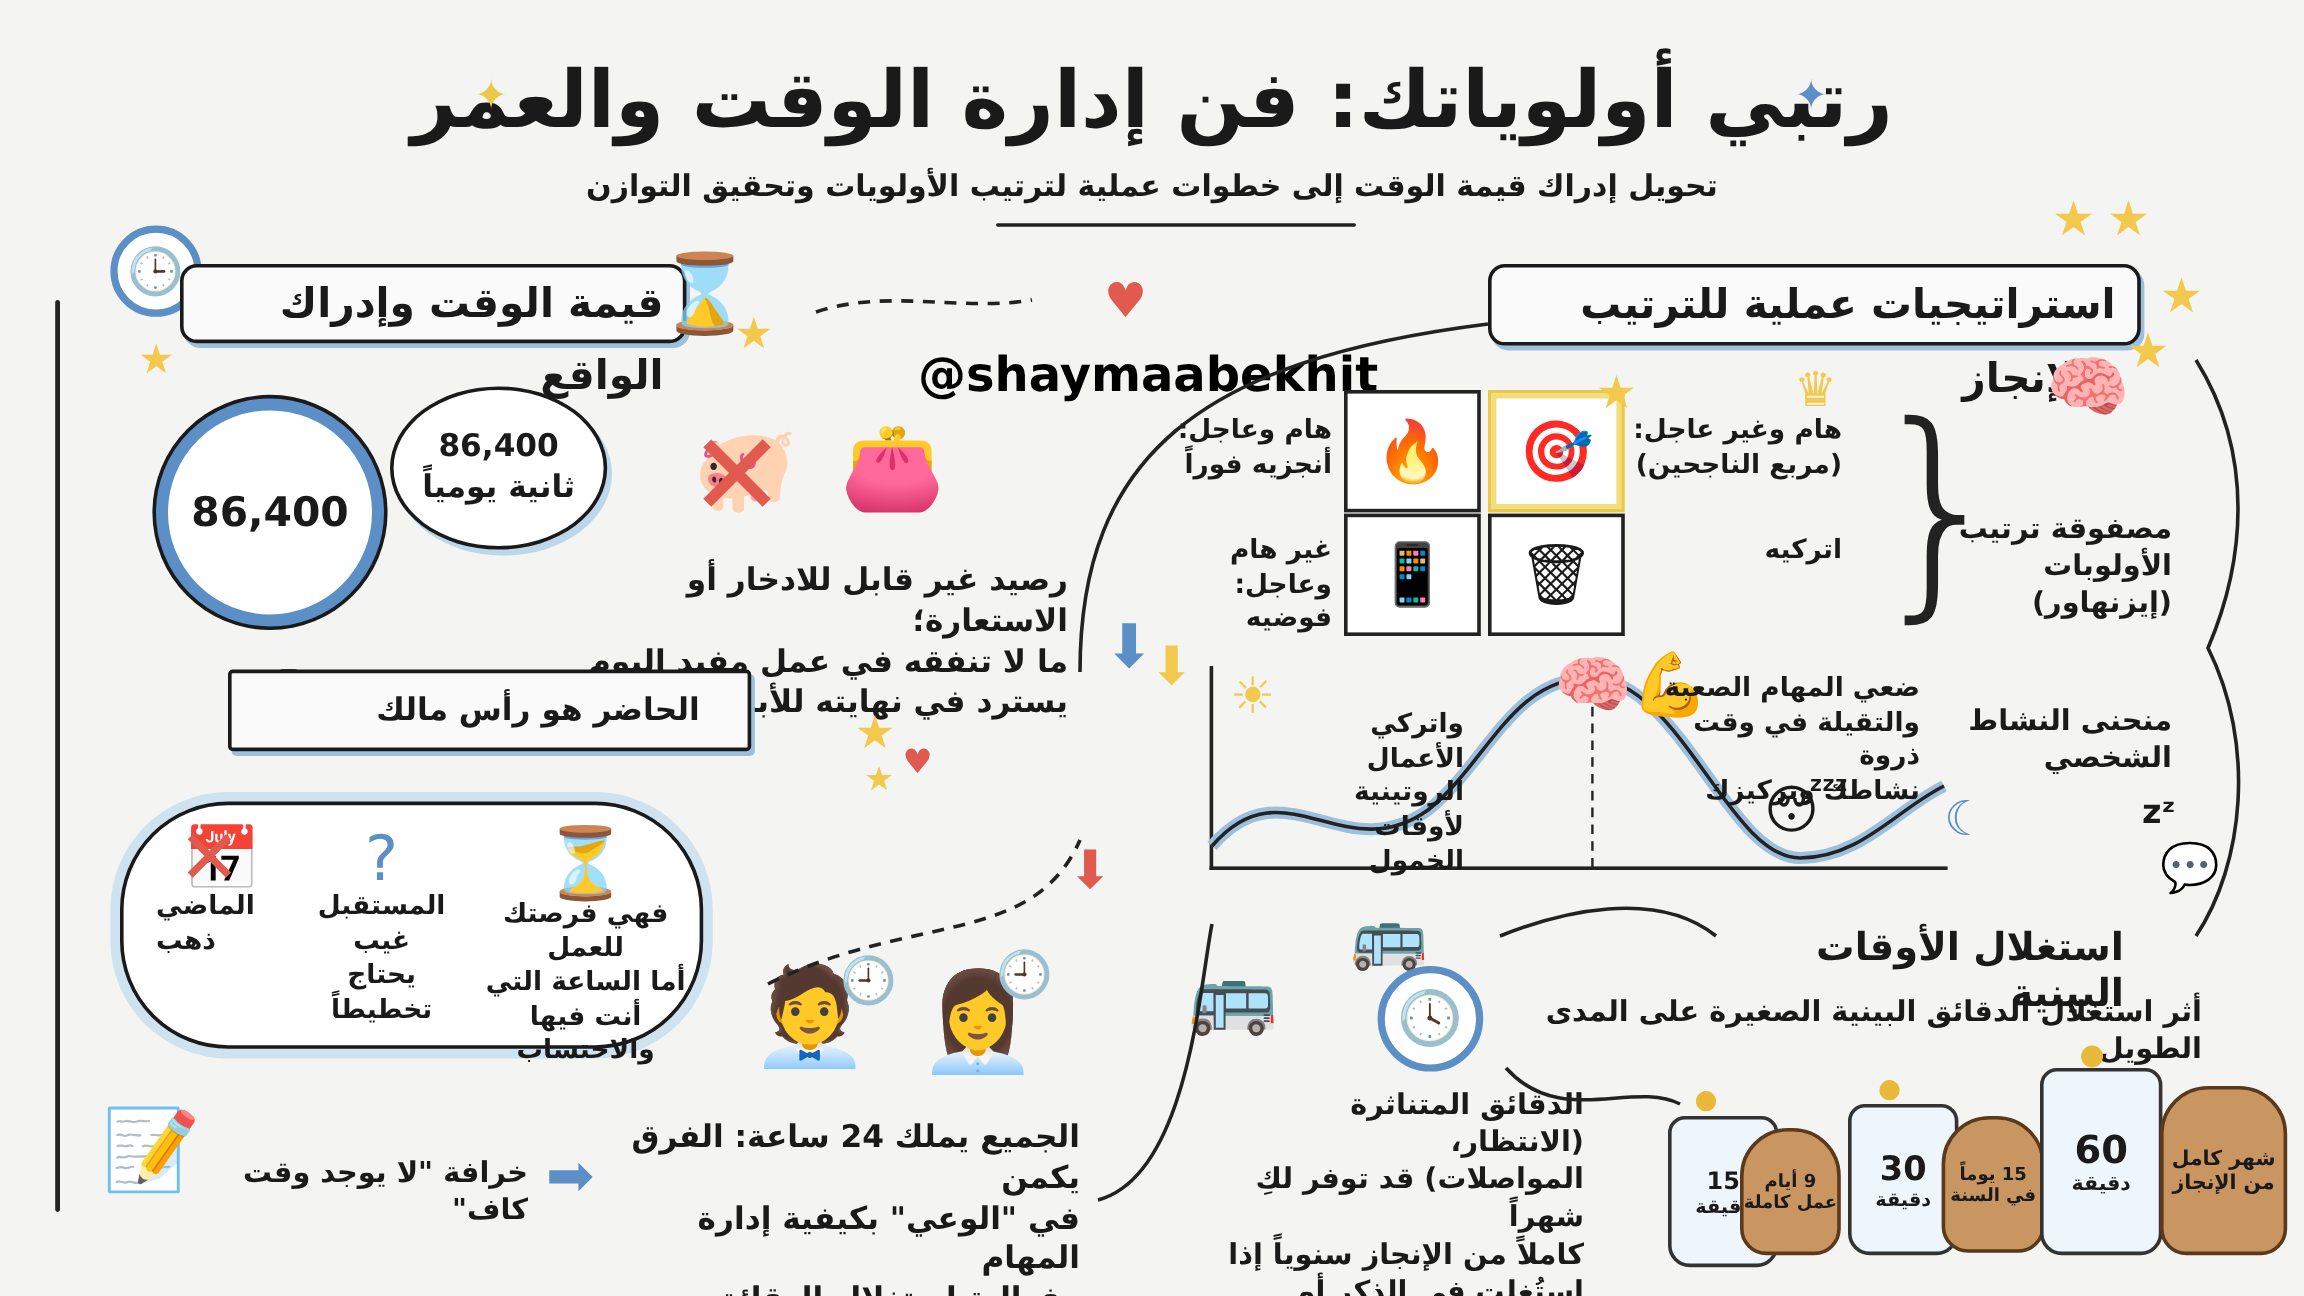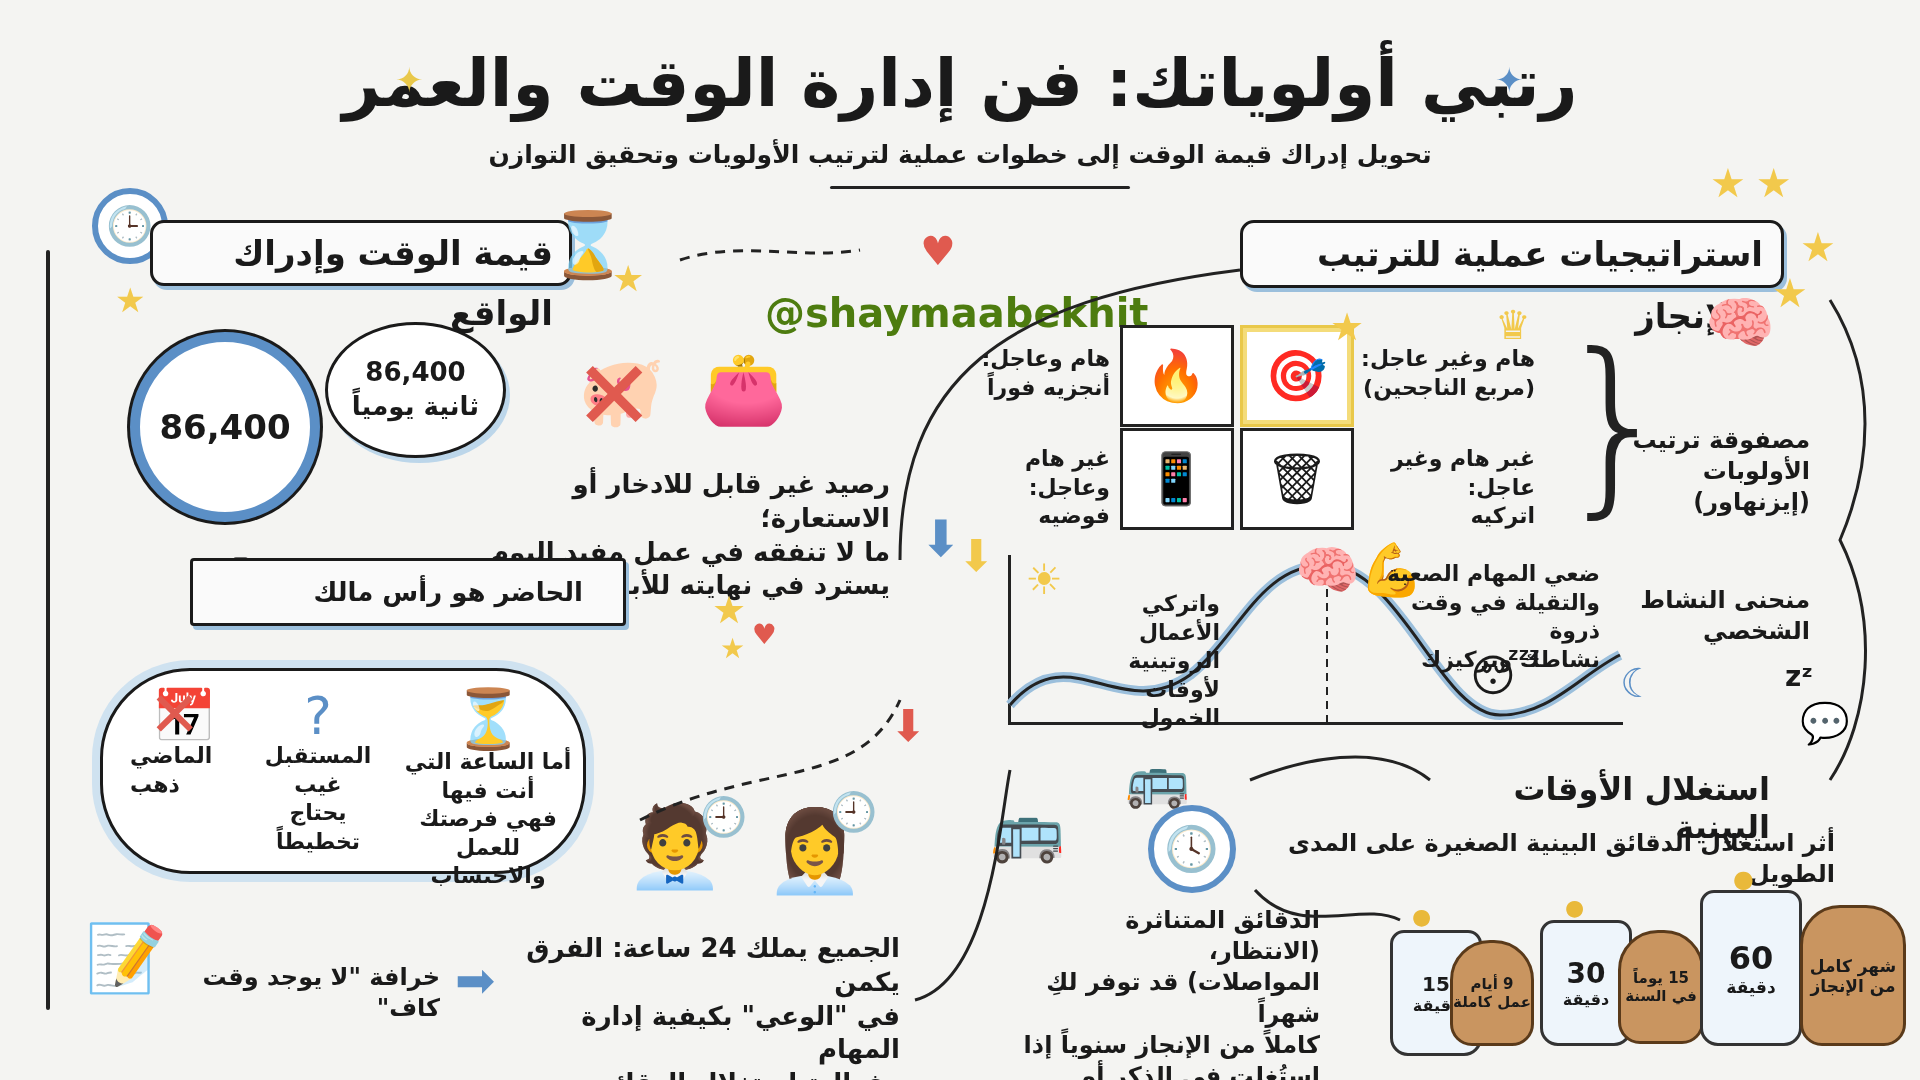--- a/index.html
+++ b/index.html
@@ -28,21 +28,21 @@
 </style>
 </head>
 <body>
 
 <div class="abs title">رتبي أولوياتك: فن إدارة الوقت والعمر</div>
 <div class="abs" style="left:395px;top:60px;font-size:34px;color:#e9c84a;">✦</div>
 <div class="abs" style="left:1495px;top:60px;font-size:34px;color:#5b8fc6;">✦</div>
 <div class="abs subtitle">تحويل إدراك قيمة الوقت إلى خطوات عملية لترتيب الأولويات وتحقيق التوازن</div>
 <div class="abs" style="left:830px;top:186px;width:300px;height:3px;background:#222;border-radius:2px;"></div>
 
-<div class="abs bold" style="left:765px;top:290px;font-size:40px;color:#4d7c0f;">@shaymaabekhit</div>
+<div class="abs bold" style="left:765px;top:290px;font-size:40px;color:#000000;">@shaymaabekhit</div>
 
 <div class="abs" style="left:46px;top:250px;width:4px;height:760px;background:#222;border-radius:2px;"></div>
 
 <div class="abs" style="left:92px;top:188px;width:64px;height:64px;border-radius:50%;border:6px solid #5b8fc6;background:#fff;font-size:38px;text-align:center;line-height:64px;">🕒</div>
 <div class="abs banner rtl" style="left:150px;top:220px;width:400px;height:60px;font-size:34px;line-height:60px;padding-right:16px;">
   <span>قيمة الوقت وإدراك الواقع</span>
 </div>
 <div class="abs" style="left:548px;top:208px;font-size:64px;">⌛</div>
 <div class="abs" style="left:612px;top:258px;font-size:36px;color:#f2c94c;">★</div>
 <div class="abs" style="left:115px;top:280px;font-size:34px;color:#f2c94c;">★</div>
@@ -68,22 +68,22 @@
 
 <div class="abs" style="left:205px;top:552px;font-size:56px;">🧰</div>
 <div class="abs banner rtl" style="left:190px;top:558px;width:390px;height:62px;font-size:26px;line-height:62px;padding-right:40px;border-radius:4px;">
   <span>الحاضر هو رأس مالك</span>
 </div>
 
 <div class="abs cloud" style="left:100px;top:668px;width:480px;height:200px;"></div>
 <div class="abs ctr" style="left:388px;top:690px;width:200px;">
   <div class="icon" style="font-size:58px;">⏳</div>
   <div class="t22 bold rtl ctr" style="text-align:center;">
+    <div>فهي فرصتك للعمل</div>
     <div>أما الساعة التي أنت فيها</div>
-    <div>فهي فرصتك للعمل</div>
     <div>والاحتساب</div>
   </div>
 </div>
 <div class="abs ctr" style="left:248px;top:690px;width:140px;">
   <div class="icon" style="font-size:52px;color:#5b8fc6;">?</div>
   <div class="t22 bold" style="text-align:center;direction:rtl;">
     <div>المستقبل غيب</div>
     <div>يحتاج تخطيطاً</div>
   </div>
 </div>
@@ -141,21 +141,20 @@
 
 <div class="abs rtl t22 bold" style="left:1360px;top:345px;width:175px;">
   <div>هام وغير عاجل:</div>
   <div>(مربع الناجحين)</div>
 </div>
 <div class="abs rtl t22 bold" style="left:960px;top:345px;width:150px;">
   <div>هام وعاجل:</div>
   <div>أنجزيه فوراً</div>
 </div>
 <div class="abs rtl t22 bold" style="left:1355px;top:445px;width:180px;">
-  <div>غبر هام وغير عاجل:</div>
   <div>اتركيه</div>
 </div>
 <div class="abs rtl t22 bold" style="left:950px;top:445px;width:160px;">
   <div>غير هام وعاجل:</div>
   <div>فوضيه</div>
 </div>
 <div class="abs" style="left:1555px;top:330px;font-size:190px;line-height:190px;color:#222;font-weight:100;">}</div>
 <div class="abs rtl t24 bold" style="left:1620px;top:425px;width:190px;">
   <div>مصفوقة ترتيب</div>
   <div>الأولوبات</div>

